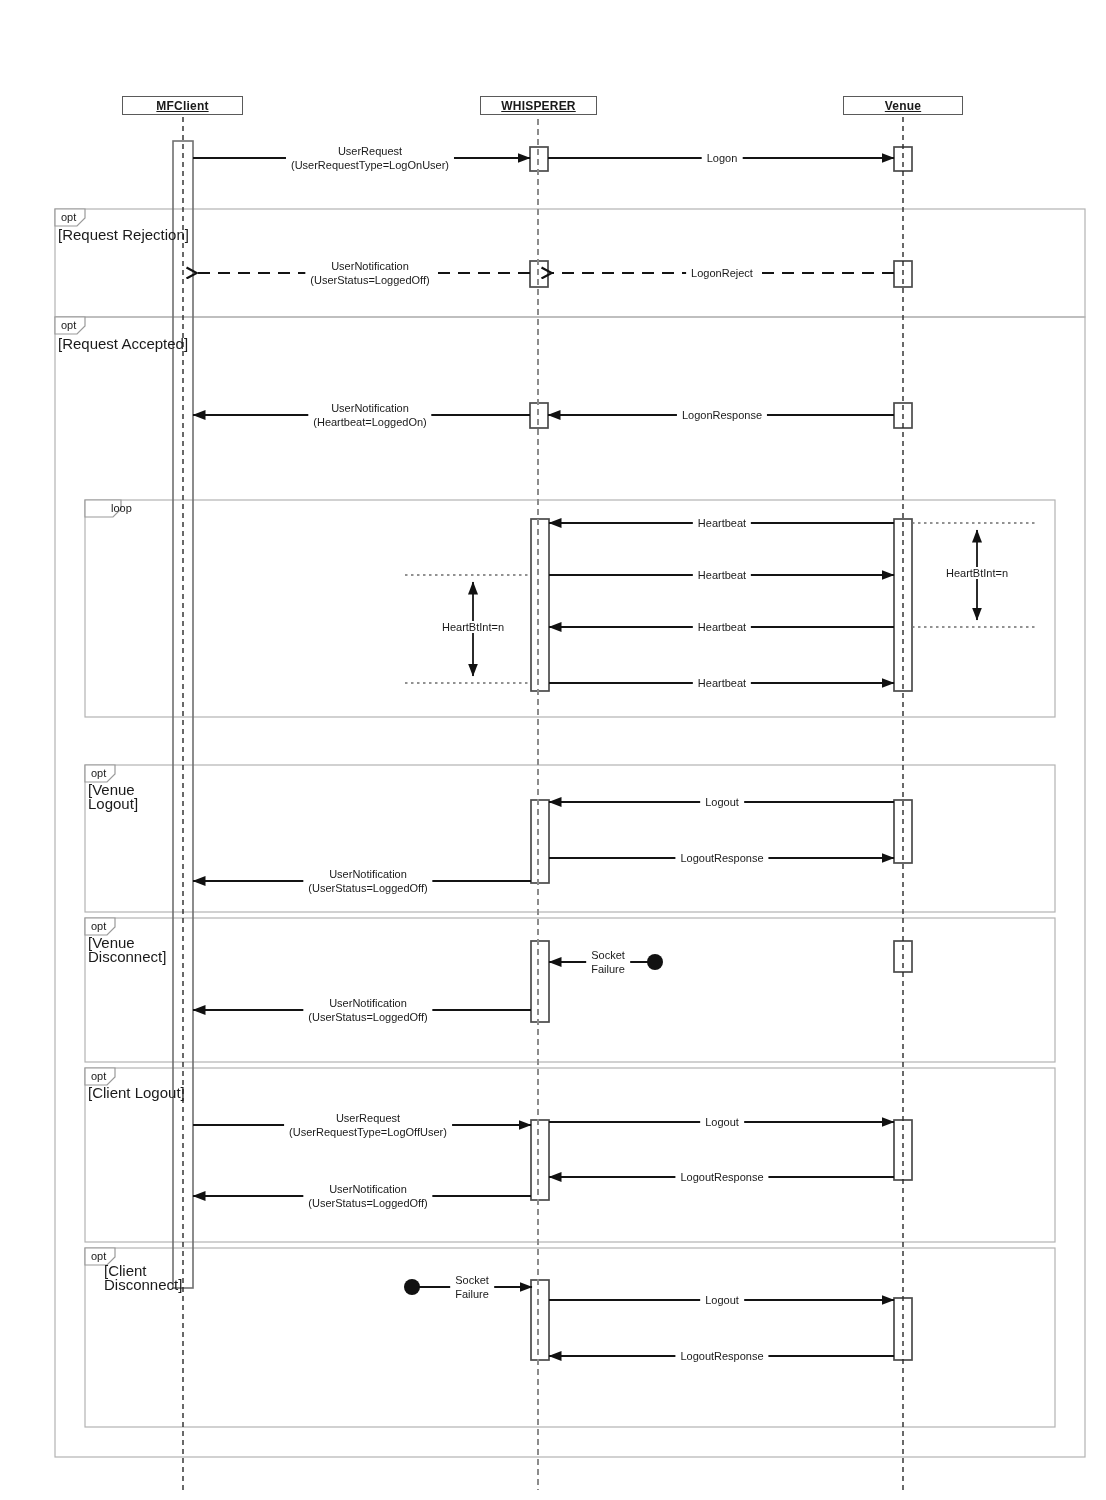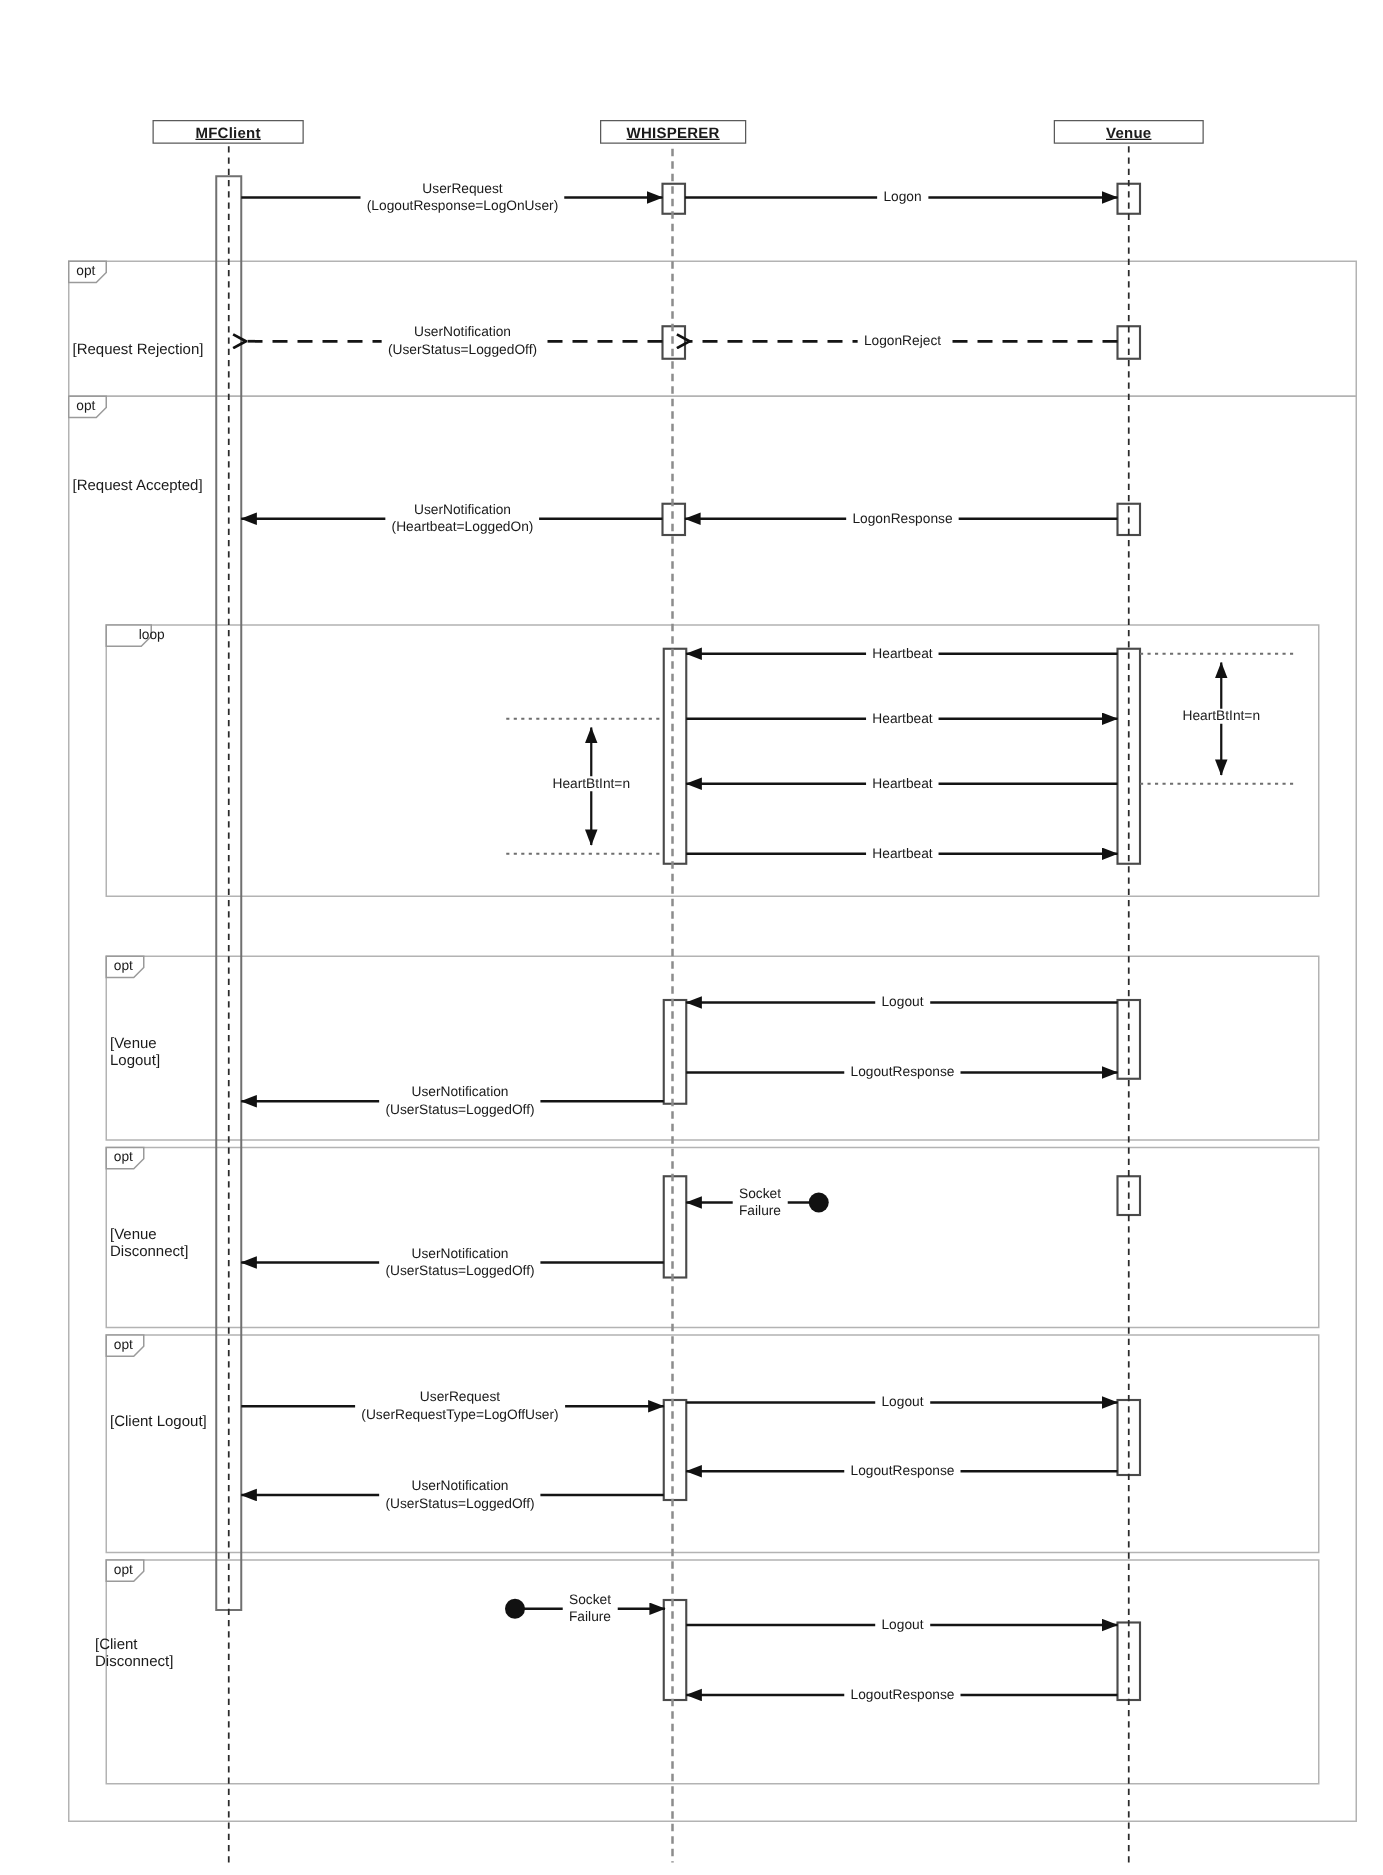--- a/index.html
+++ b/index.html
@@ -3,21 +3,21 @@
 <meta charset="utf-8">
 <style>
   html,body{margin:0;padding:0;background:#fff;}
   .stage{position:relative;width:1106px;height:1500px;background:#fff;overflow:hidden;
          font-family:"Liberation Sans","DejaVu Sans",sans-serif;color:#1a1a1a;}
   svg{position:absolute;left:0;top:0;z-index:2;}
   .hdr{position:absolute;z-index:3;box-sizing:border-box;background:#fff;border:1.6px solid #5a5a5a;
        display:flex;align-items:center;justify-content:center;font-size:12px;font-weight:bold;
        text-decoration:underline;letter-spacing:.2px;margin-top:16px;}
   .op{position:absolute;z-index:4;font-size:11px;line-height:15px;}
-  .guard{position:absolute;z-index:4;font-size:12px;line-height:14px;margin-top:44px;}
+  .guard{position:absolute;z-index:4;font-size:15px;line-height:14px;}
   .mlab{position:absolute;z-index:4;transform:translate(-50%,-50%);background:#fff;
         padding:0 5px;font-size:11px;line-height:14px;text-align:center;white-space:nowrap;}
   .mlab div:empty{display:none;}
   .hb{position:absolute;z-index:4;transform:translate(-50%,-50%);background:#fff;
       padding:0 3px;font-size:11px;white-space:nowrap;}
   .frame{fill:none;stroke:#b3b3b3;stroke-width:1.2;}
   .tab{fill:#fff;stroke:#9a9a9a;stroke-width:1.2;}
   .life{stroke:#2a2a2a;stroke-width:1.4;stroke-dasharray:5 4;fill:none;}
   .lifew{stroke:#8c8c8c;stroke-width:2;stroke-dasharray:6 4;fill:none;}
   .act{fill:#fff;stroke:#4a4a4a;stroke-width:1.7;}
@@ -130,25 +130,25 @@
   <div class="op" style="left:91px;top:766px;">opt</div>
   <div class="op" style="left:91px;top:919px;">opt</div>
   <div class="op" style="left:91px;top:1069px;">opt</div>
   <div class="op" style="left:91px;top:1249px;">opt</div>
 
   <div class="guard" style="left:58px;top:228px;white-space:nowrap;">[Request Rejection]</div>
   <div class="guard" style="left:58px;top:337px;white-space:nowrap;">[Request Accepted]</div>
   <div class="guard" style="left:88px;top:783px;width:64px;">[Venue Logout]</div>
   <div class="guard" style="left:88px;top:936px;width:64px;">[Venue Disconnect]</div>
   <div class="guard" style="left:88px;top:1086px;white-space:nowrap;">[Client Logout]</div>
-  <div class="guard" style="left:76px;top:1264px;width:64px;">[Client Disconnect]</div>
+  <div class="guard" style="left:104px;top:1264px;width:64px;">[Client Disconnect]</div>
 
   <div class="mlab" style="left:370px;top:158px;">
       <div>UserRequest</div>
-      <div>(LogoutResponse=LogOnUser)</div>
+      <div>(UserRequestType=LogOnUser)</div>
     </div>
   <div class="mlab" style="left:722px;top:158px;">
       <div>Logon</div>
     </div>
   <div class="mlab" style="left:370px;top:273px;">
       <div>UserNotification</div>
       <div>(UserStatus=LoggedOff)</div>
     </div>
   <div class="mlab" style="left:722px;top:273px;">
       <div>LogonReject</div>

